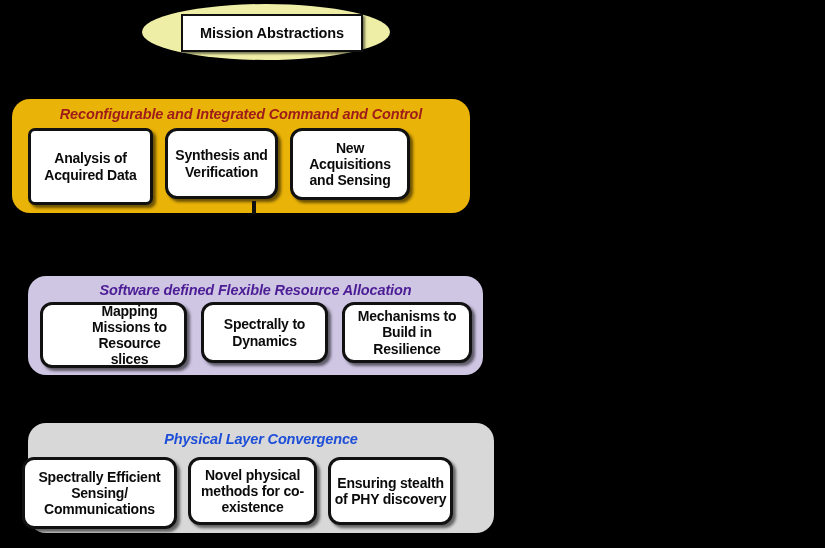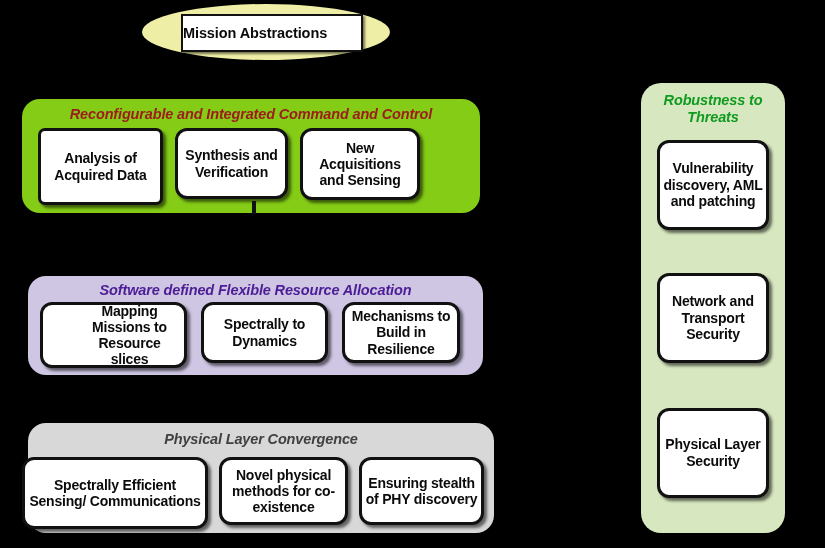--- a/index.html
+++ b/index.html
@@ -37,21 +37,21 @@
     box-shadow: 2px 2px 3px rgba(0,0,0,0.55);
   }
   .mission-box {
     position: absolute;
     left: 39px; top: 10px;
     width: 178px; height: 34px;
     background: #ffffff;
     border: 2px solid #111111;
     display: flex;
     align-items: center;
-    justify-content: flex-start;
+    justify-content: center;
     box-shadow: 2px 2px 2px rgba(0,0,0,0.5);
   }
   .mission-box .label {
     font-size: 14.5px;
     font-weight: bold;
     color: #0b0b0b;
     letter-spacing: -0.1px;
   }
 
   
@@ -90,41 +90,41 @@
     font-size: 14px;
     font-weight: bold;
     color: #0b0b0b;
     line-height: 1.16;
     letter-spacing: -0.2px;
     padding: 0 3px;
   }
 
   
   #panel-cmd {
-    left: 22px; top: 99px;
+    left: 12px; top: 99px;
     width: 458px; height: 114px;
-    background: #84cc16;
+    background: #eab308;
   }
   #panel-cmd .panel-title { top: 7px; color: #9e1b1b; }
 
   
   #panel-sdr {
     left: 28px; top: 276px;
     width: 455px; height: 99px;
     background: #cfc6e4;
   }
   #panel-sdr .panel-title { top: 6px; color: #4c1d95; }
 
   
   #panel-phy {
     left: 28px; top: 423px;
     width: 466px; height: 110px;
     background: #d8d8d8;
   }
-  #panel-phy .panel-title { top: 8px; color: #404040; }
+  #panel-phy .panel-title { top: 8px; color: #1d4ed8; }
 
   
   #panel-rob {
     position: absolute;
     left: 641px; top: 83px;
     width: 144px; height: 450px;
     background: #d7e7bf;
     border-radius: 20px;
     box-shadow: 3px 3px 4px rgba(0,0,0,0.55);
     box-sizing: border-box;
@@ -198,49 +198,36 @@
   <div class="panel" id="panel-sdr">
     <div class="panel-title">Software defined Flexible Resource Allocation</div>
 
     <div class="boxrow" style="left:12px; top:26px; width:435px; height:66px; gap:14px;">
       <div class="wbox" style="width:147px;padding-left:32px;">
         <span class="label">Mapping Missions to Resource slices</span>
       </div>
       <div class="wbox" style="width:127px; height:61px; align-self:flex-start;">
         <span class="label">Spectrally to Dynamics</span>
       </div>
-      <div class="wbox" style="width:118px; height:61px; align-self:flex-start;">
+      <div class="wbox" style="width:130px; height:61px; align-self:flex-start;">
         <span class="label">Mechanisms to Build in Resilience</span>
       </div>
     </div>
   </div>
 
   <div class="panel" id="panel-phy">
     <div class="panel-title">Physical Layer Convergence</div>
 
     <div class="boxrow" style="left:-6px; top:34px; width:470px; height:72px; gap:11px;">
-      <div class="wbox" style="width:186px;">
+      <div class="wbox" style="width:155px;">
         <span class="label">Spectrally Efficient Sensing/ Communications</span>
       </div>
       <div class="wbox" style="width:129px; height:68px; align-self:flex-start;">
         <span class="label">Novel physical methods for co-existence</span>
       </div>
       <div class="wbox" style="width:125px; height:68px; align-self:flex-start;">
         <span class="label">Ensuring stealth of PHY discovery</span>
       </div>
     </div>
   </div>
 
-  <div id="panel-rob">
-    <div class="panel-title">Robustness to Threats</div>
-
-    <div class="rbox" style="top:57px; height:90px;">
-      <span class="label">Vulnerability discovery, AML and patching</span>
-    </div>
-    <div class="rbox" style="top:190px; height:90px;">
-      <span class="label">Network and Transport Security</span>
-    </div>
-    <div class="rbox" style="top:325px; height:90px;">
-      <span class="label">Physical Layer Security</span>
-    </div>
-  </div>
 
 </div>
 
 </body></html>

